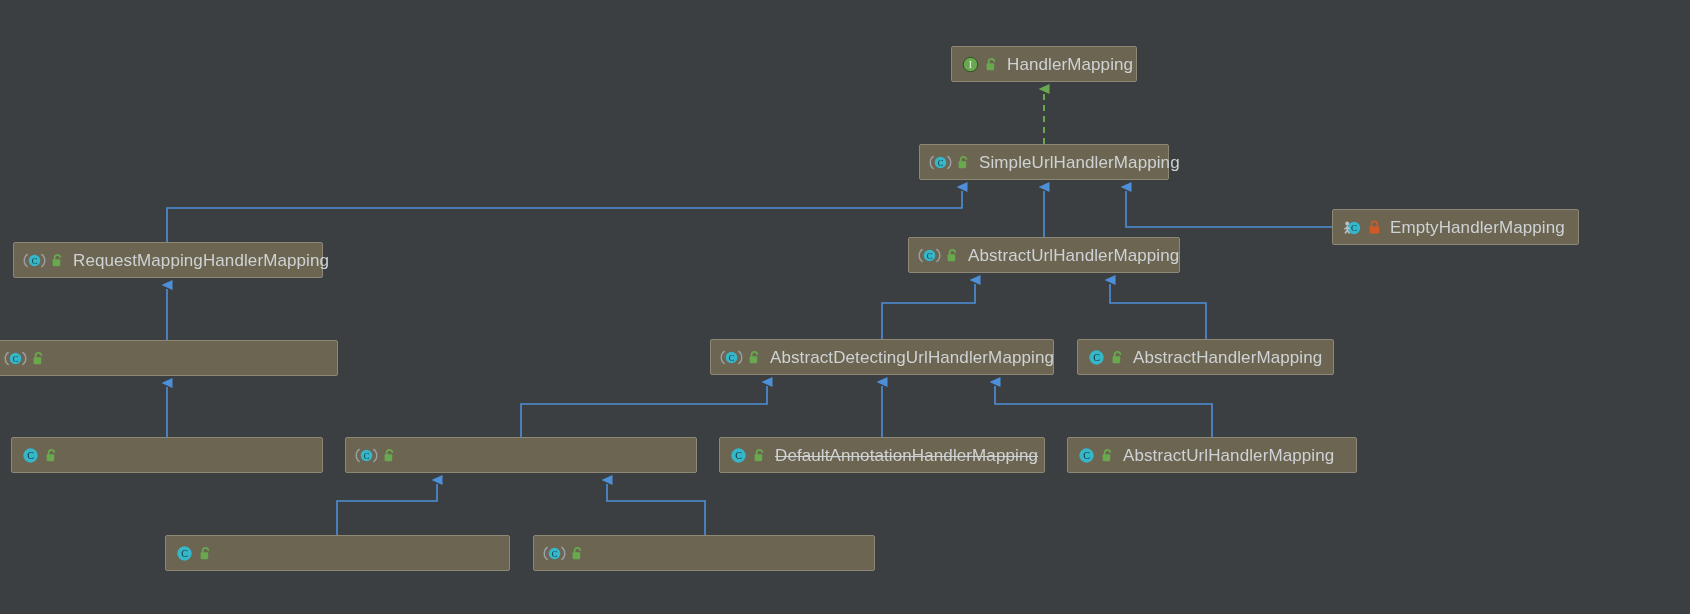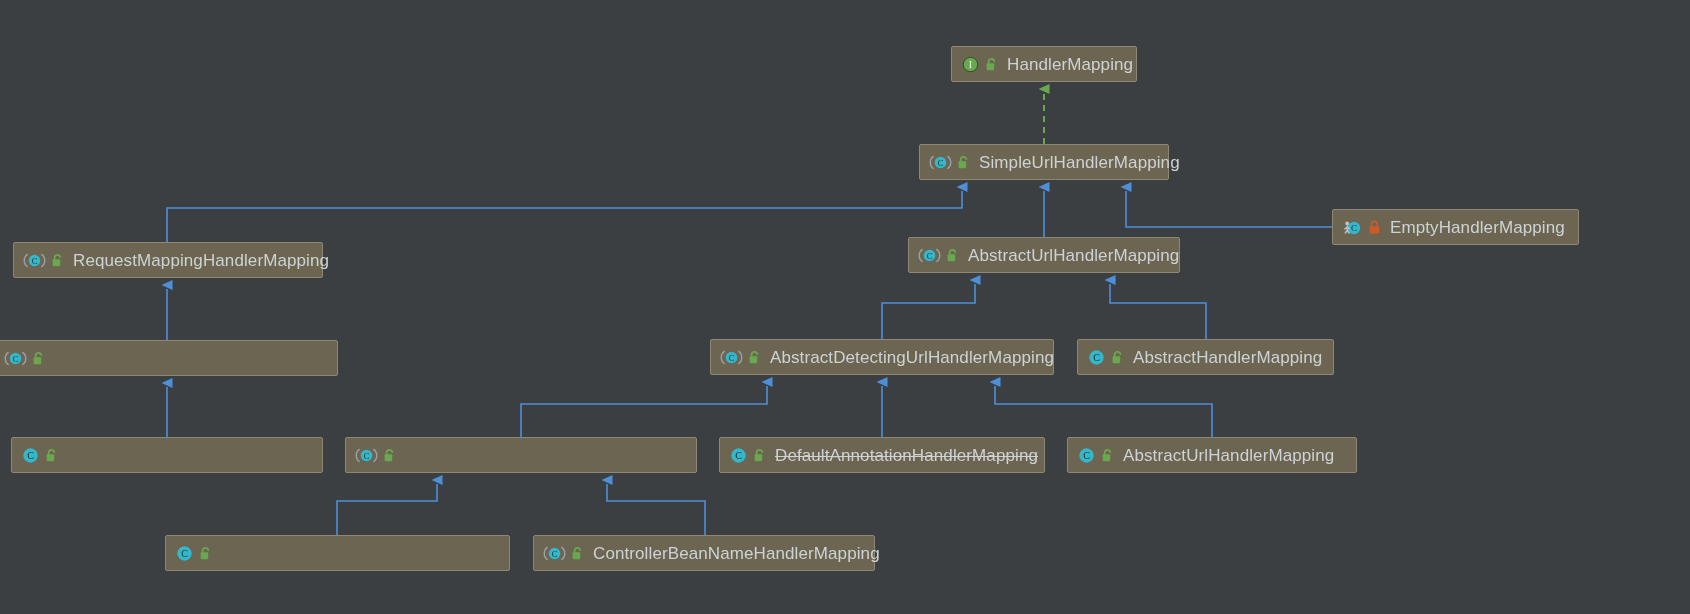--- a/index.html
+++ b/index.html
@@ -337,16 +337,15 @@
     <text x="10.5" y="12" text-anchor="middle" font-family="Liberation Serif, serif" font-size="8.6" fill="#10343c">C</text>
   </svg>
           </span>
           <span class="ic">
             <svg width="13" height="15" viewBox="0 0 13 15">
     <path d="M3.6 6.4 V4.6 a2.9 2.9 0 0 1 5.7 -0.5" fill="none" stroke="#6aa84f" stroke-width="1.7" stroke-linecap="round"></path>
     <rect x="1.6" y="6.2" width="7.6" height="7.0" rx="1.1" fill="#6aa84f"></rect>
   </svg>
           </span>
         </span>
-        <span class="label">ControllerBeanNameHandlerMapping</span>
       </div>
     </div>
 </div>
 
 </body></html>

